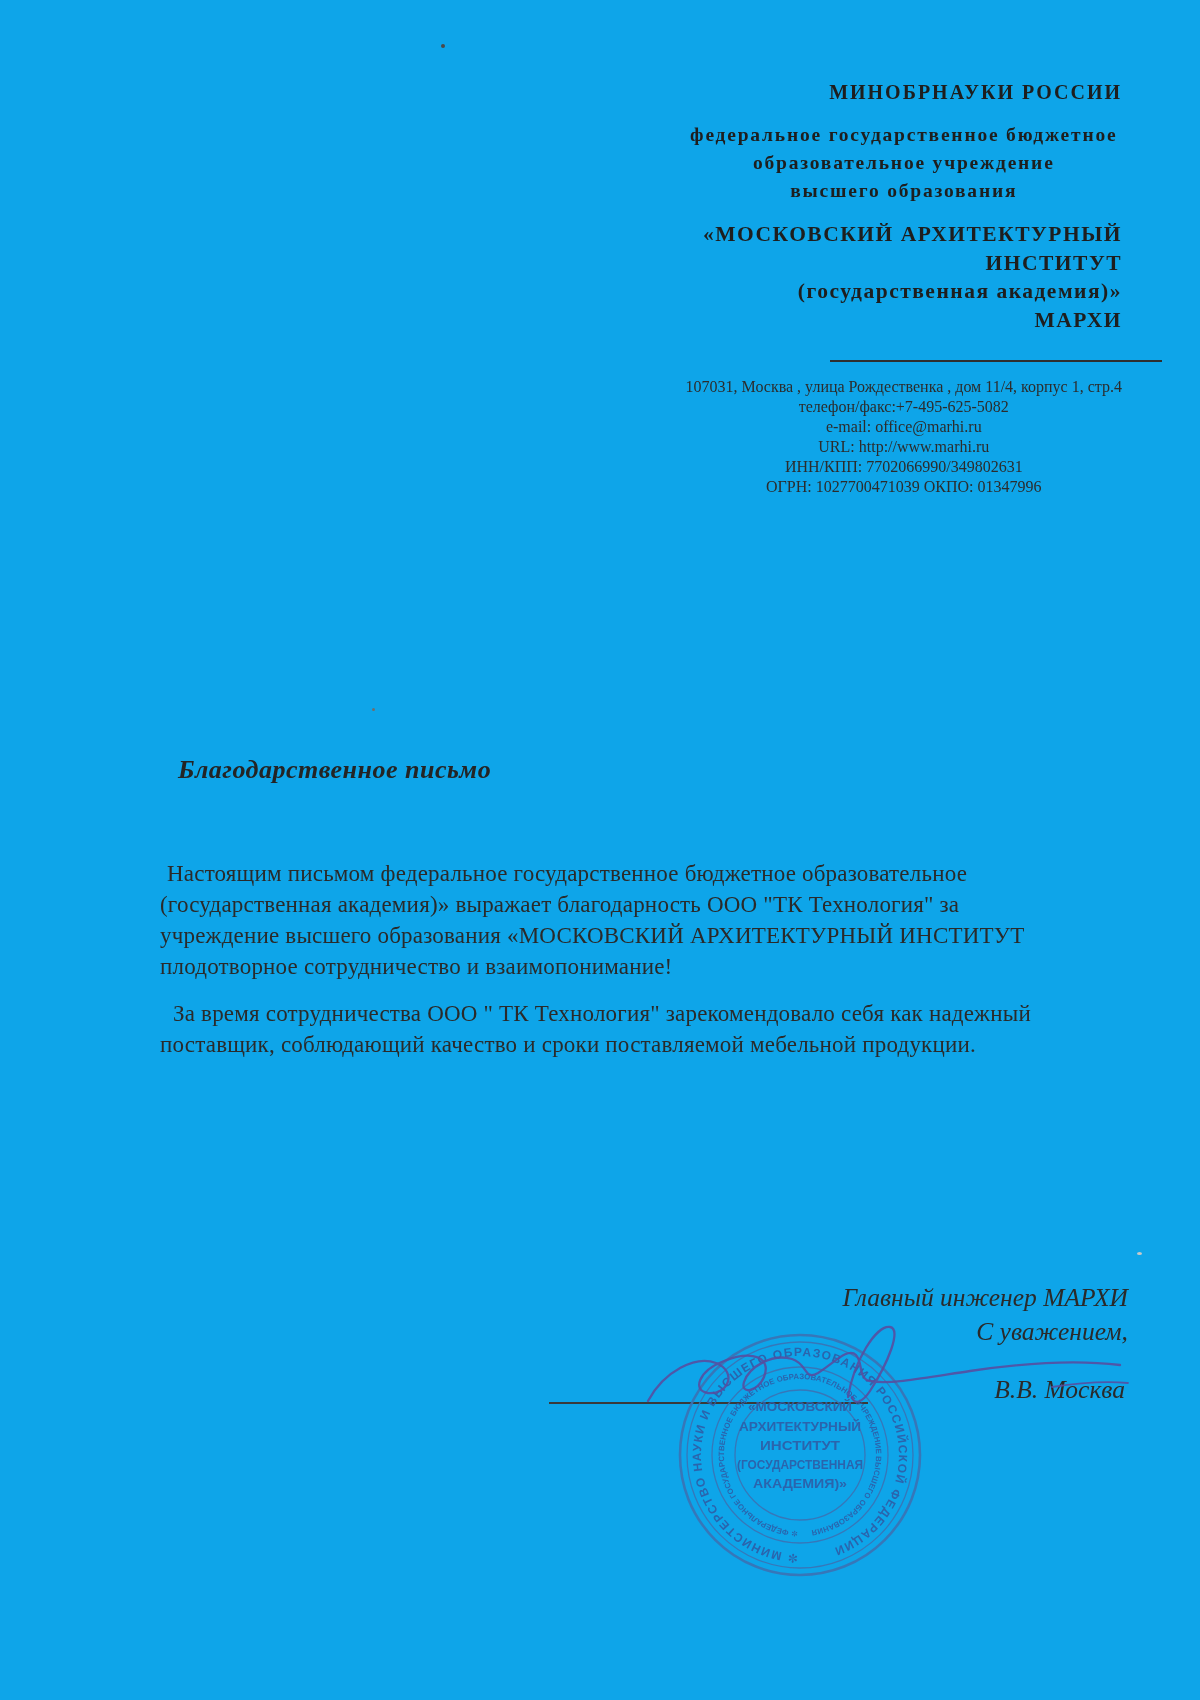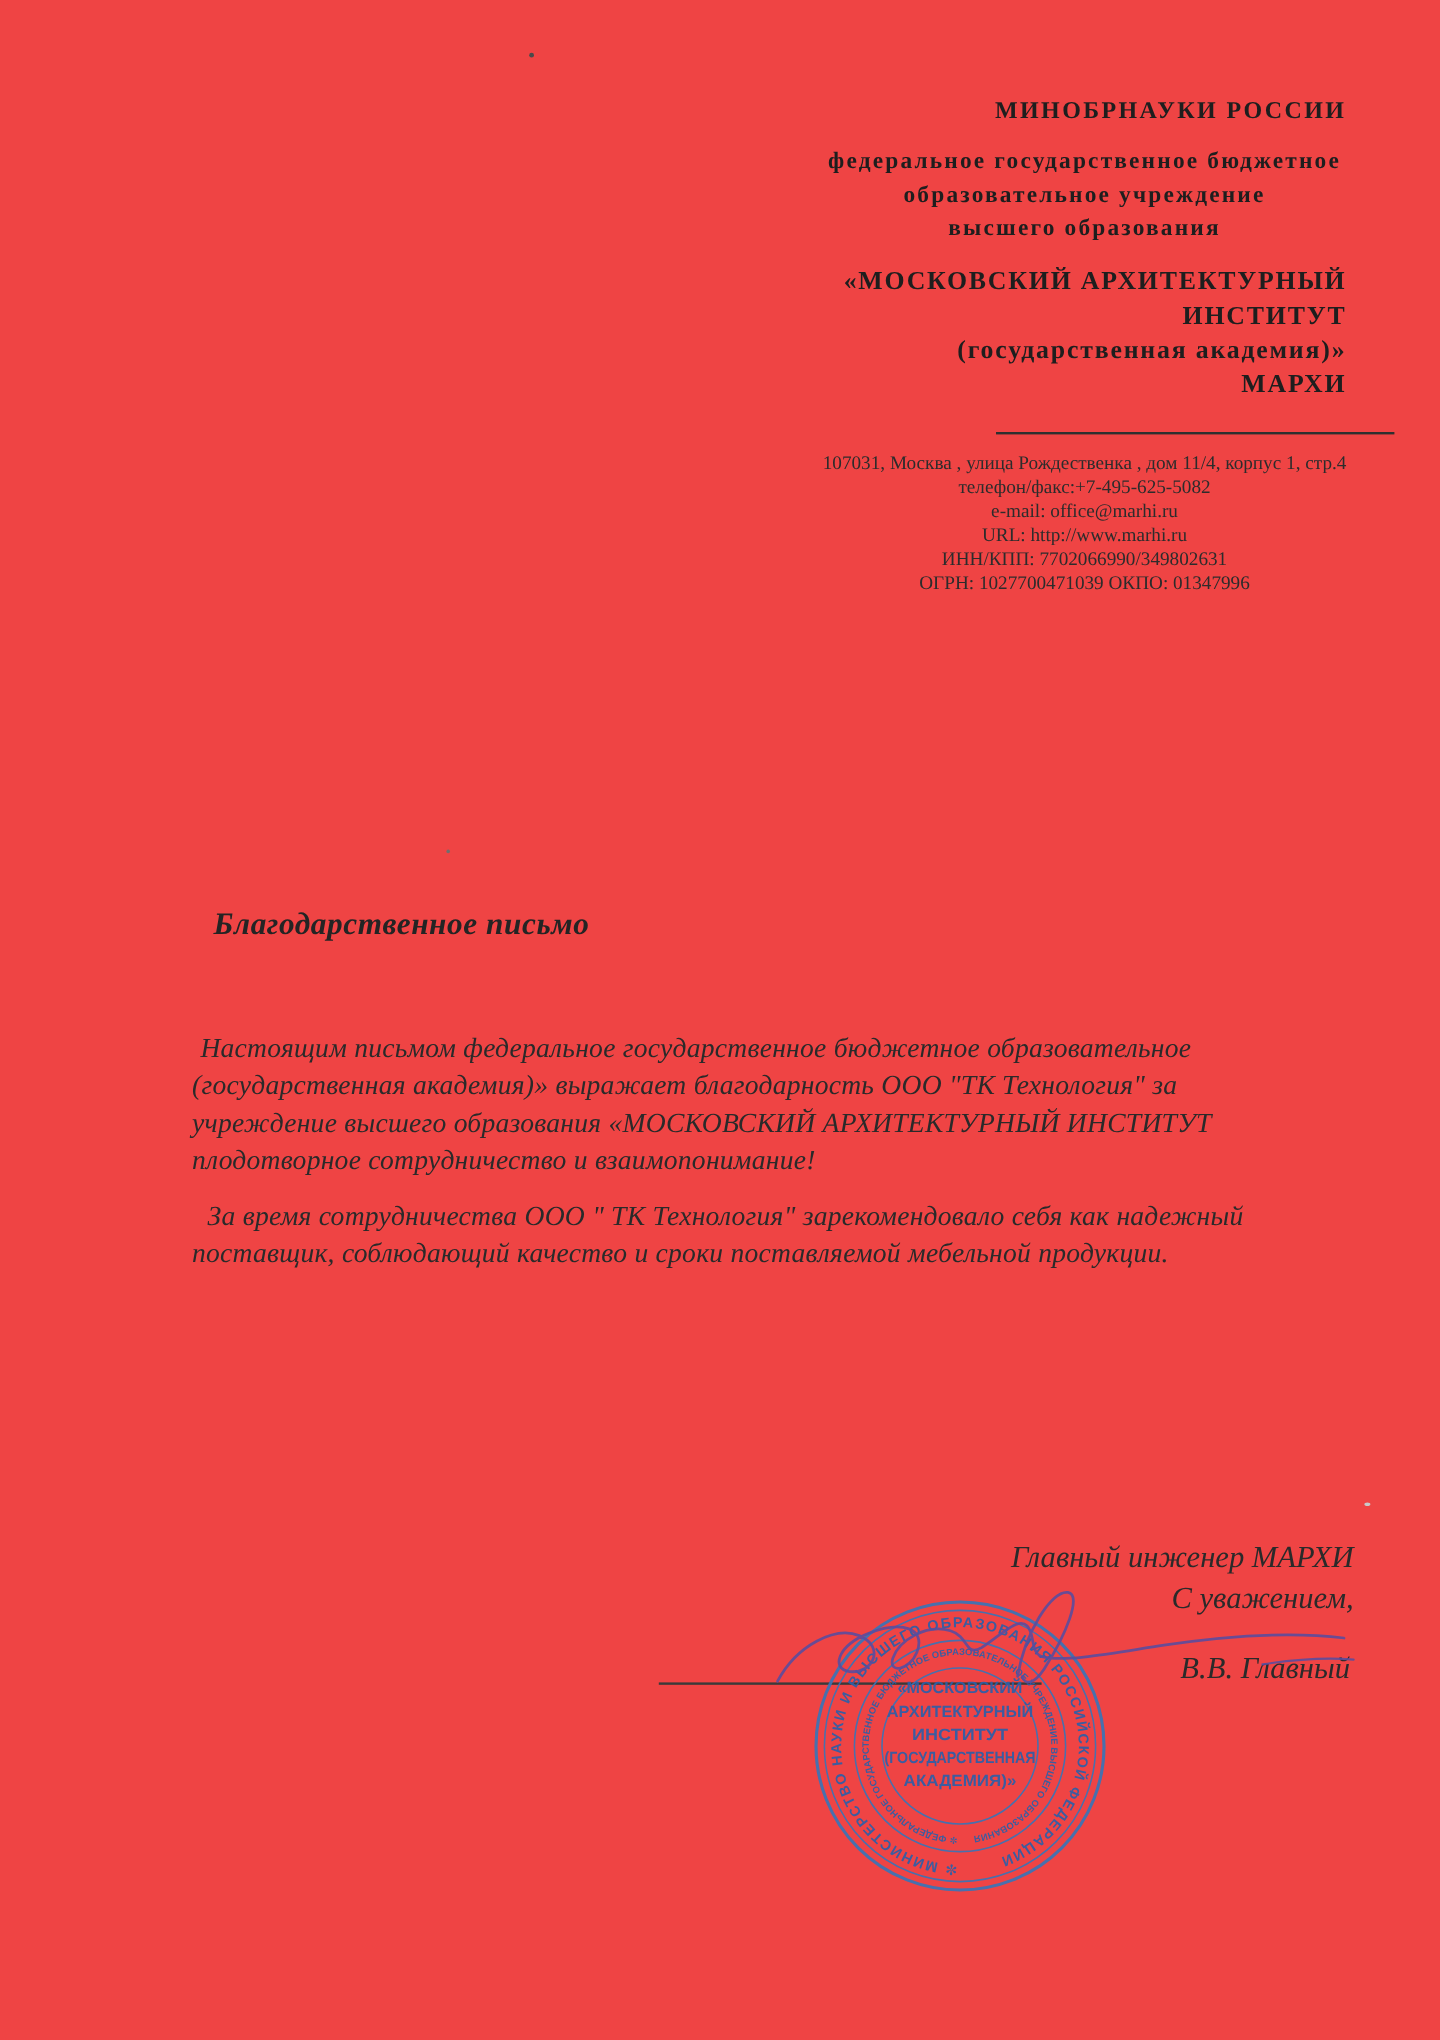--- a/index.html
+++ b/index.html
@@ -1,38 +1,38 @@
 <!DOCTYPE html>
 <html><head>
 <meta charset="utf-8">
 <style>
   html,body{margin:0;padding:0;background:#888;}
   .page{
-    position:relative;width:1200px;height:1700px;background:#ef4444;
+    position:relative;width:1200px;height:1700px;background:#0ea5e9;
     overflow:hidden;margin:0 auto;
     font-family:"Liberation Serif","DejaVu Serif",serif;
     color:#262626;
   }
   
   .letterhead{position:absolute;top:80px;right:78px;text-align:right;color:#1e1e1e;}
   .lh-ministry{font-size:20px;font-weight:bold;letter-spacing:2px;line-height:24px;white-space:nowrap;}
   .lh-orgtype{margin-top:17px;font-size:19.5px;font-weight:bold;letter-spacing:1.8px;line-height:28px;text-align:center;}
   .lh-orgtype div{white-space:nowrap;}
   .lh-orgname{margin-top:15px;font-size:21.5px;font-weight:bold;letter-spacing:1.5px;line-height:28.5px;font-family:Liberation Serif, serif;}
   .lh-orgname div{white-space:nowrap;}
   .lh-rule{margin-top:26px;margin-left:auto;width:332px;height:0;border-top:2px solid #2f2f2f;position:relative;right:-40px;}
   .lh-contacts{margin-top:15px;font-size:16px;line-height:20px;color:#2c2c2c;font-weight:normal;letter-spacing:0;}
   .lh-contacts div{white-space:nowrap;text-align:center;}
   
   .title{
     position:absolute;left:178px;top:755px;margin:0;
     font-size:26px;font-weight:bold;font-style:italic;letter-spacing:0.5px;
     color:#242424;white-space:nowrap;
   }
-  .para{position:absolute;left:160px;font-size:23px;font-style:italic;line-height:31px;letter-spacing:0.2px;color:#2a2a2a;}
+  .para{position:absolute;left:160px;font-size:23px;line-height:31px;letter-spacing:0.2px;color:#2a2a2a;}
   .para div{white-space:nowrap;}
   .p1{top:858px;}
   .p2{top:998px;}
   .indent-sm{padding-left:7px;}
   .indent-md{padding-left:13px;}
   
   .sig-line-text{position:absolute;right:72px;font-size:25.5px;font-style:italic;color:#2a2a2a;white-space:nowrap;}
   .sig-salutation{top:1317px;}
   .sig-position{top:1283px;}
   .sig-name{top:1375px;right:75px;}
@@ -87,21 +87,21 @@
     <div>учреждение высшего образования «МОСКОВСКИЙ АРХИТЕКТУРНЫЙ ИНСТИТУТ</div>
     <div>плодотворное сотрудничество и взаимопонимание!</div>
   </div>
   <div class="para p2">
     <div class="indent-md">За время сотрудничества ООО " ТК Технология" зарекомендовало себя как надежный</div>
     <div>поставщик, соблюдающий качество и сроки поставляемой мебельной продукции.</div>
   </div>
 
   <div class="sig-line-text sig-salutation">С уважением,</div>
   <div class="sig-line-text sig-position">Главный инженер МАРХИ</div>
-  <div class="sig-line-text sig-name">В.В. Главный</div>
+  <div class="sig-line-text sig-name">В.В. Москва</div>
   <div class="sig-rule"></div>
 
   <svg class="stamp-svg" viewBox="0 0 246 246" xmlns="http://www.w3.org/2000/svg" xmlns:xlink="http://www.w3.org/1999/xlink">
     <defs>
       <path id="stamp-ring-outer" d="M 123 222 A 99 99 0 1 1 123 24 A 99 99 0 1 1 123 222" fill="none"></path>
       <path id="stamp-ring-middle" d="M 123 199 A 76 76 0 1 1 123 47 A 76 76 0 1 1 123 199" fill="none"></path>
     </defs>
     <circle cx="123" cy="123" r="120" fill="none" stroke-width="2.6" stroke="#3a74b6"></circle>
     <circle cx="123" cy="123" r="113" fill="none" stroke-width="1.3" stroke="#3a74b6"></circle>
     <circle cx="123" cy="123" r="88" fill="none" stroke-width="1.3" stroke="#3a74b6"></circle>

